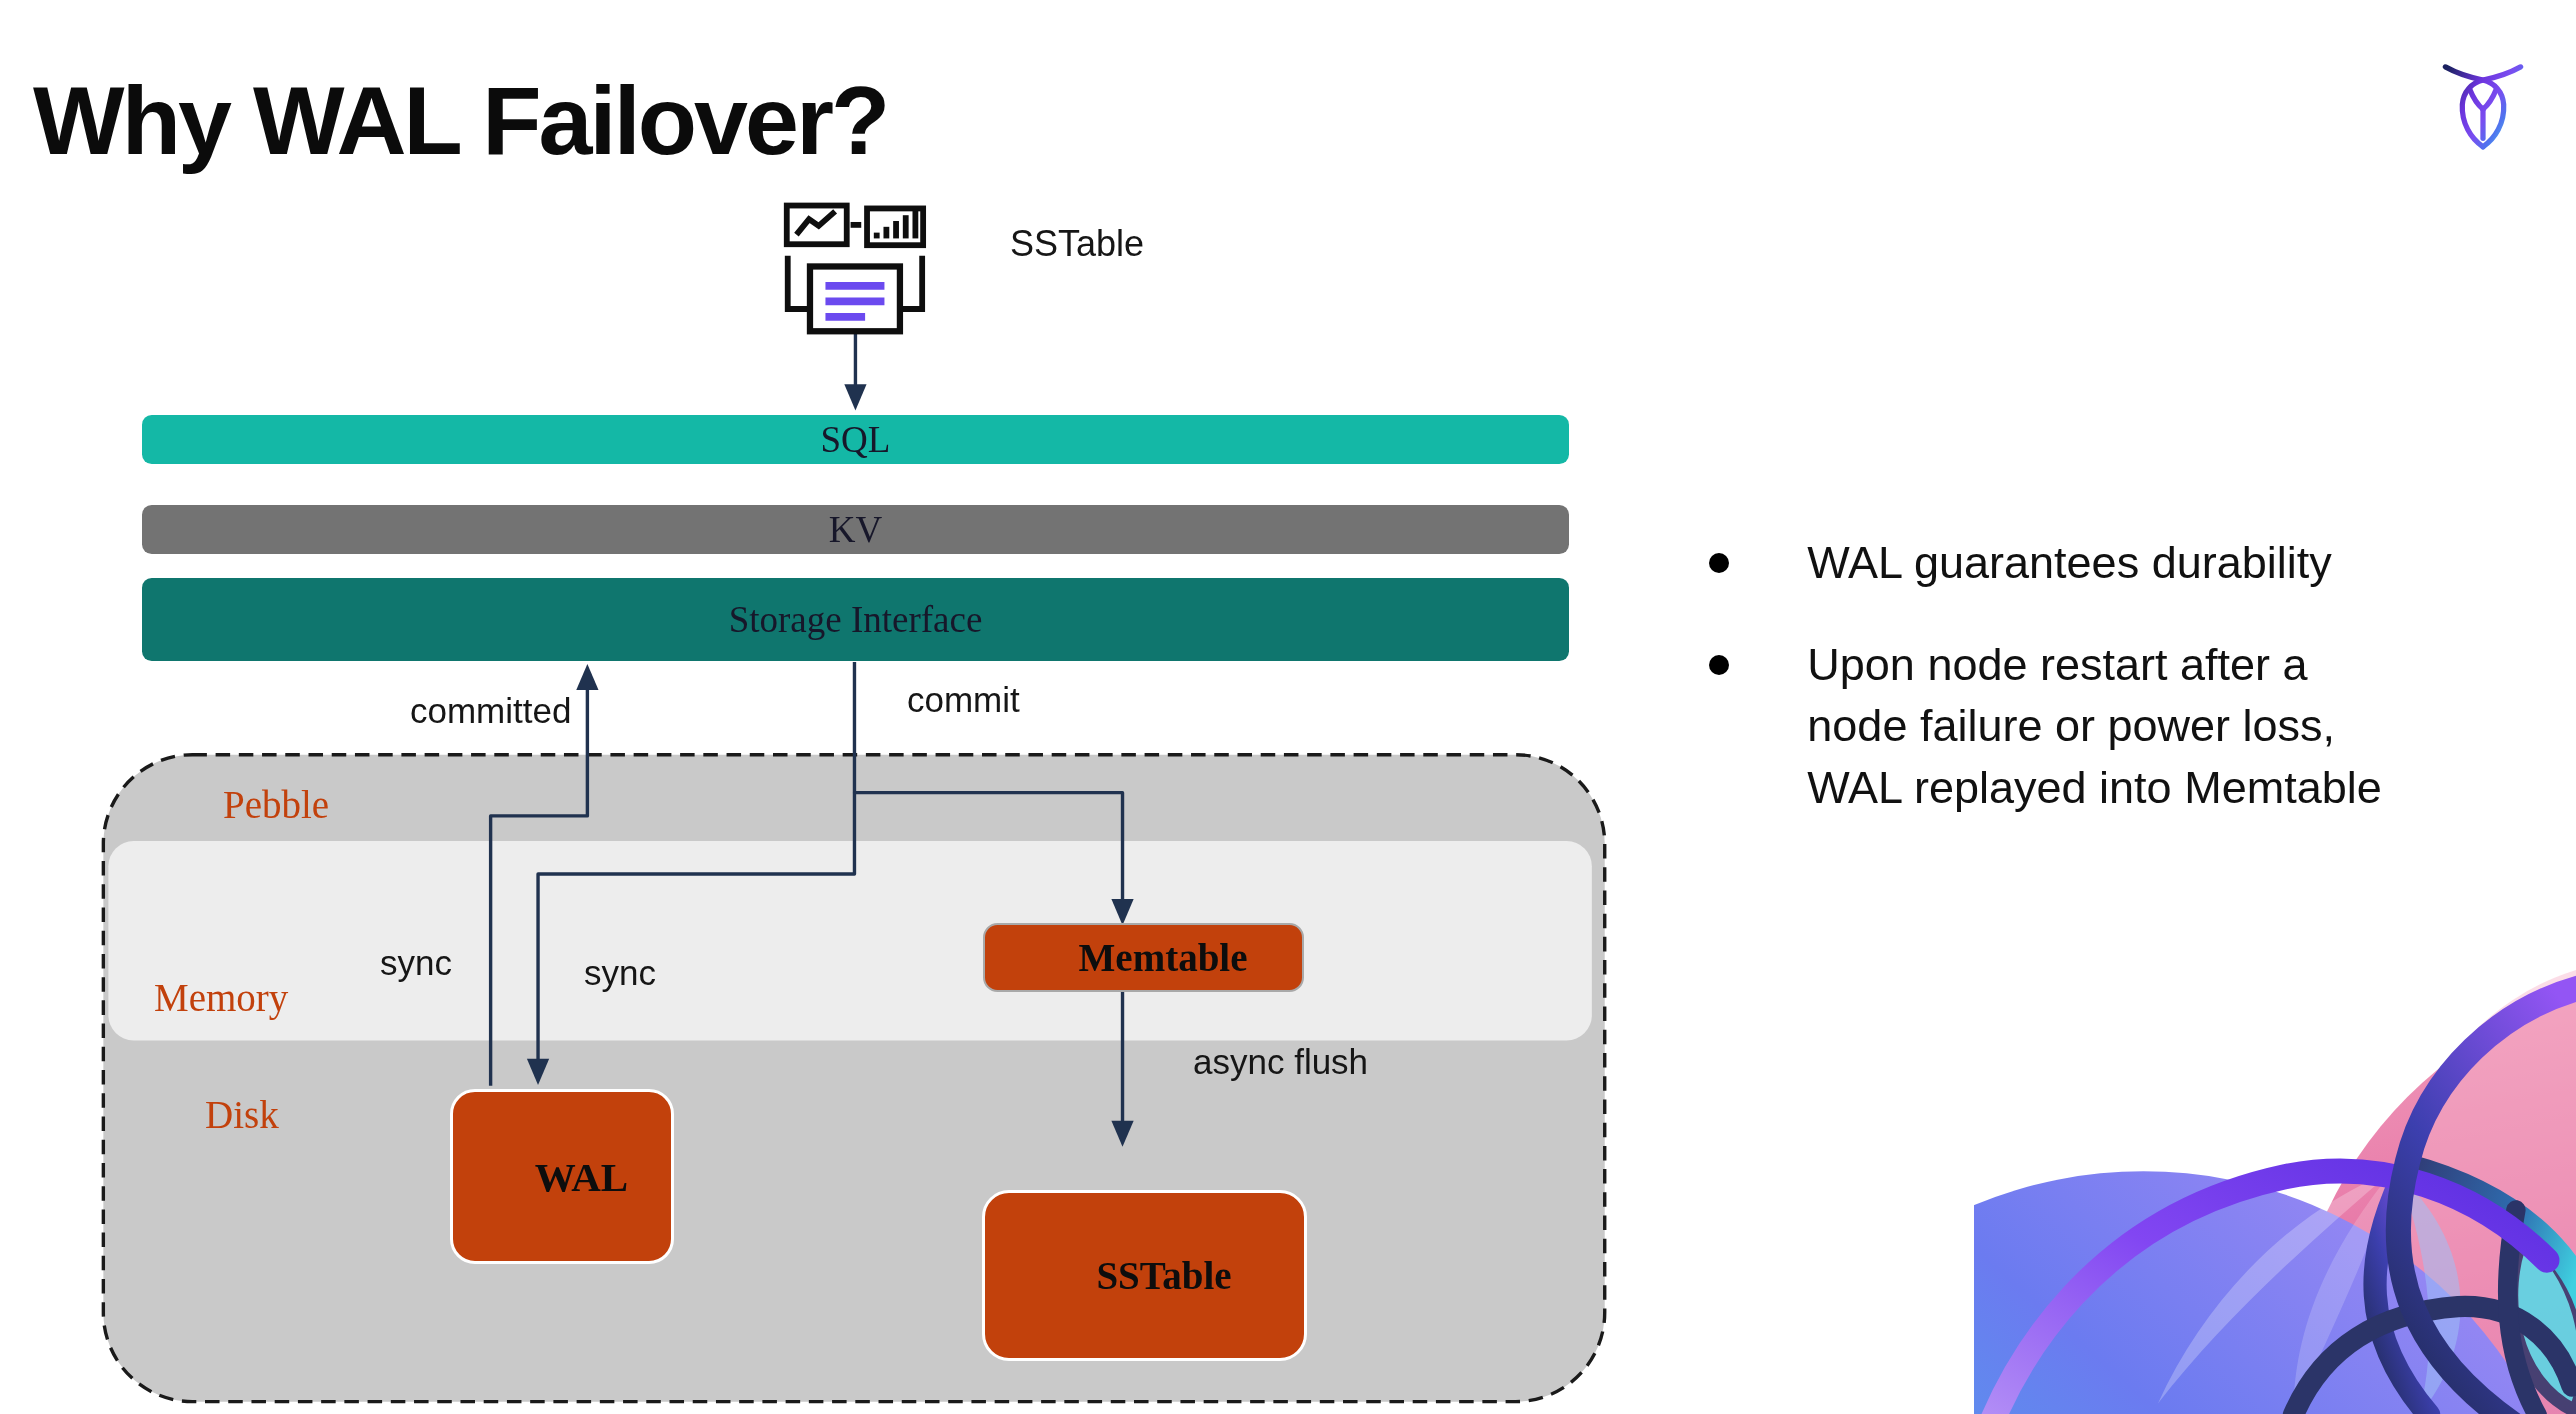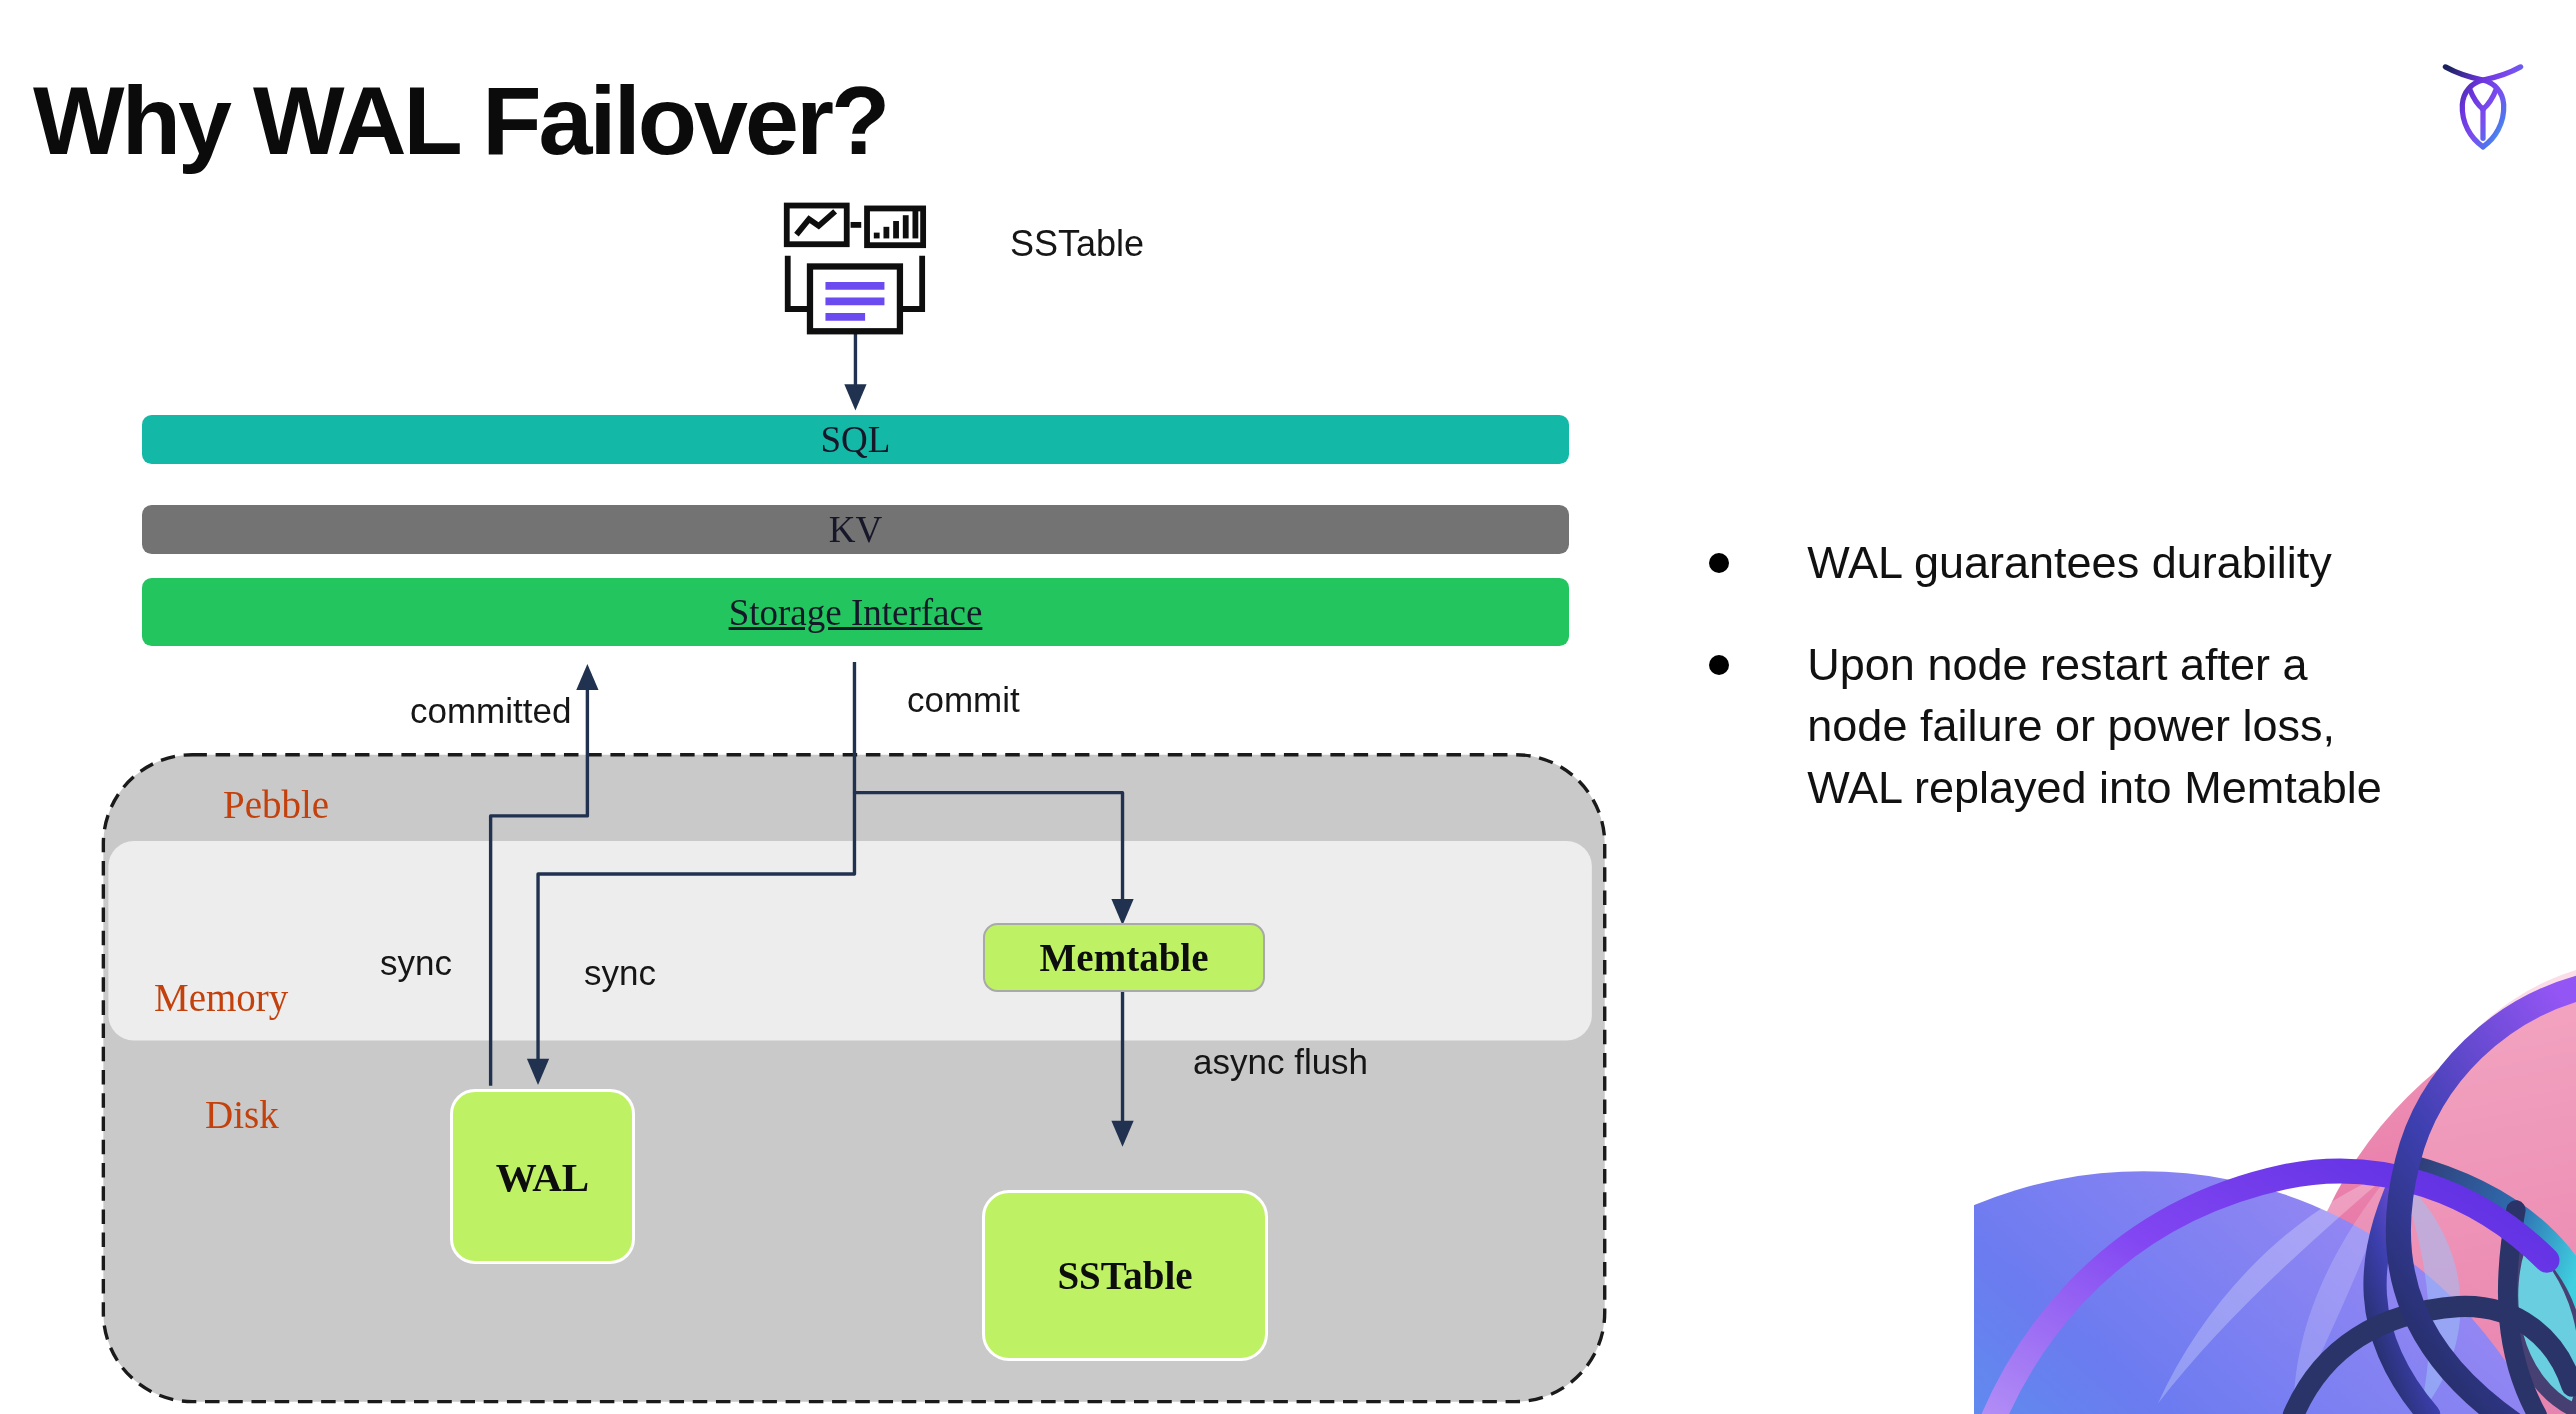--- a/index.html
+++ b/index.html
@@ -9,40 +9,40 @@
 
   
   #title{left:33px;top:17.4px;font-size:97px;font-weight:bold;letter-spacing:-2.9px;
          color:#0b0b0b;font-family:"Liberation Sans",sans-serif;margin-top:48px;}
 
   
   .bar{left:142px;width:1427px;border-radius:9.7px;display:flex;align-items:center;justify-content:center;
        font-family:"Liberation Serif","DejaVu Serif",serif;font-size:37px;color:#17172a;}
   #bar-sql{top:415px;height:49px;background:#14b8a6;}
   #bar-kv{top:505px;height:49px;background:#737373;}
-  #bar-storage{top:578px;height:68px;background:#22c55e;text-decoration:underline;}
+  #bar-storage{top:578px;height:83px;background:#0f766e;}
 
   
   .serif-label{font-family:"Liberation Serif","DejaVu Serif",serif;font-size:39px;color:#c2410c;}
   #lbl-pebble{left:223px;top:782px;}
   #lbl-memory{left:154px;top:975px;text-align:right;}
   #lbl-disk{left:205px;top:1092px;}
 
   
   .sans-label{font-size:35px;color:#161616;}
   #lbl-client{left:1010px;top:223px;font-size:36px;}
   #lbl-committed{left:410px;top:691px;}
   #lbl-commit{left:907px;top:680px;}
   #lbl-sync-left{left:380px;top:943px;}
   #lbl-sync-right{left:584px;top:953px;}
   #lbl-async{left:1193px;top:1042px;}
 
   
-  .node-box{display:flex;align-items:center;justify-content:center;background:#bef264;
-            font-family:"Liberation Serif","DejaVu Serif",serif;font-weight:bold;color:#0d0d0d;}
+  .node-box{display:flex;align-items:center;justify-content:center;background:#c2410c;
+            font-family:"Liberation Serif","DejaVu Serif",serif;font-weight:bold;color:#0d0d0d;padding-left:39px;}
   #box-wal{left:450px;top:1089px;width:179px;height:169px;border:3.9px solid #ffffff;border-radius:25px;font-size:41px;}
   #box-memtable{left:983px;top:923px;width:278px;height:65px;border:2.9px solid #a9a9a9;border-radius:14.5px;font-size:39px;}
   #box-sstable{left:982px;top:1152px;width:280px;height:165px;border:3.9px solid #ffffff;border-radius:27px;font-size:39px;margin-top:38px;}
 
   
   #bullets{left:1709px;top:532px;width:852px;list-style:none;margin:0;padding:0;}
   #bullets li{display:flex;align-items:flex-start;font-size:45px;line-height:1.36;color:#111111;}
   #bullets li + li{margin-top:41px;}
   .dot{width:20.3px;height:20.3px;border-radius:50%;background:#000;margin-top:21px;margin-right:78px;flex:none;}
   .prelines{white-space:pre-line;}

